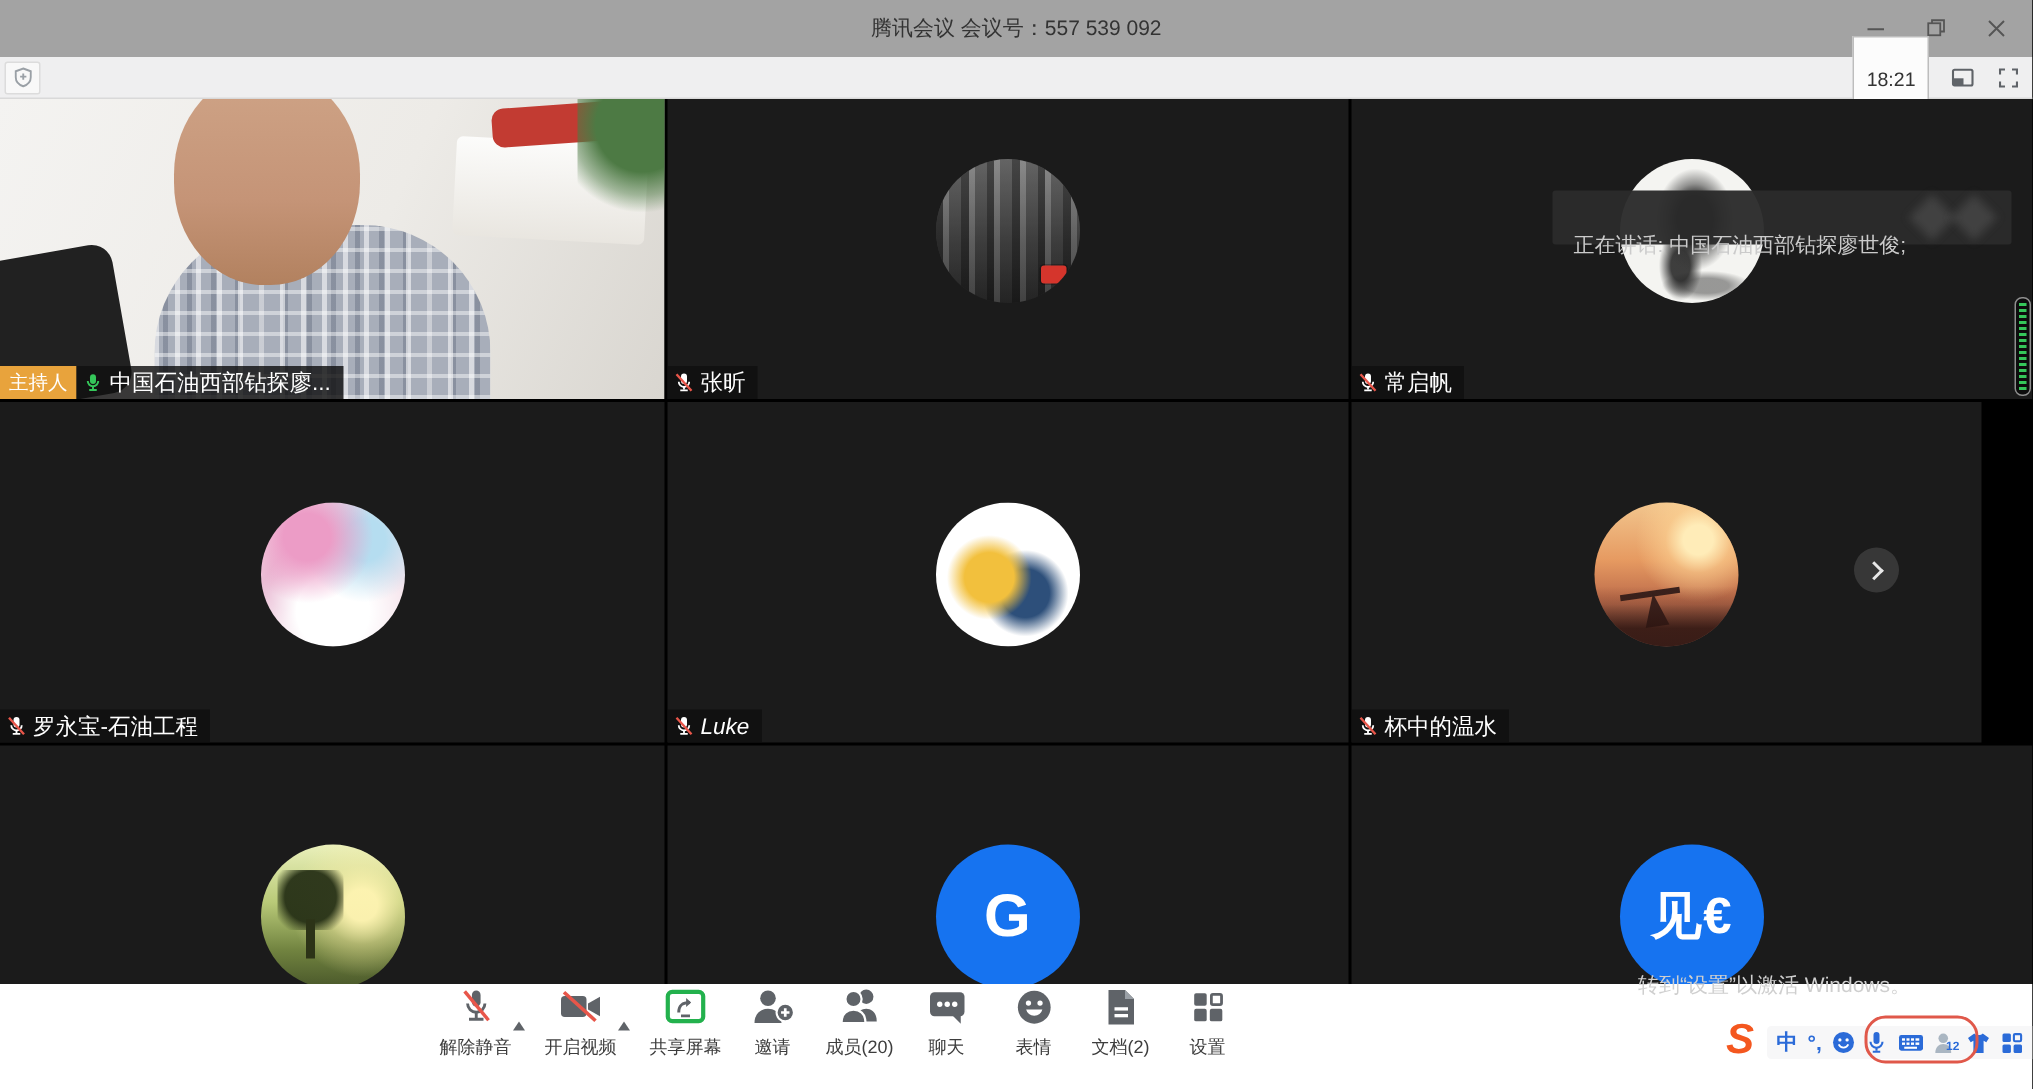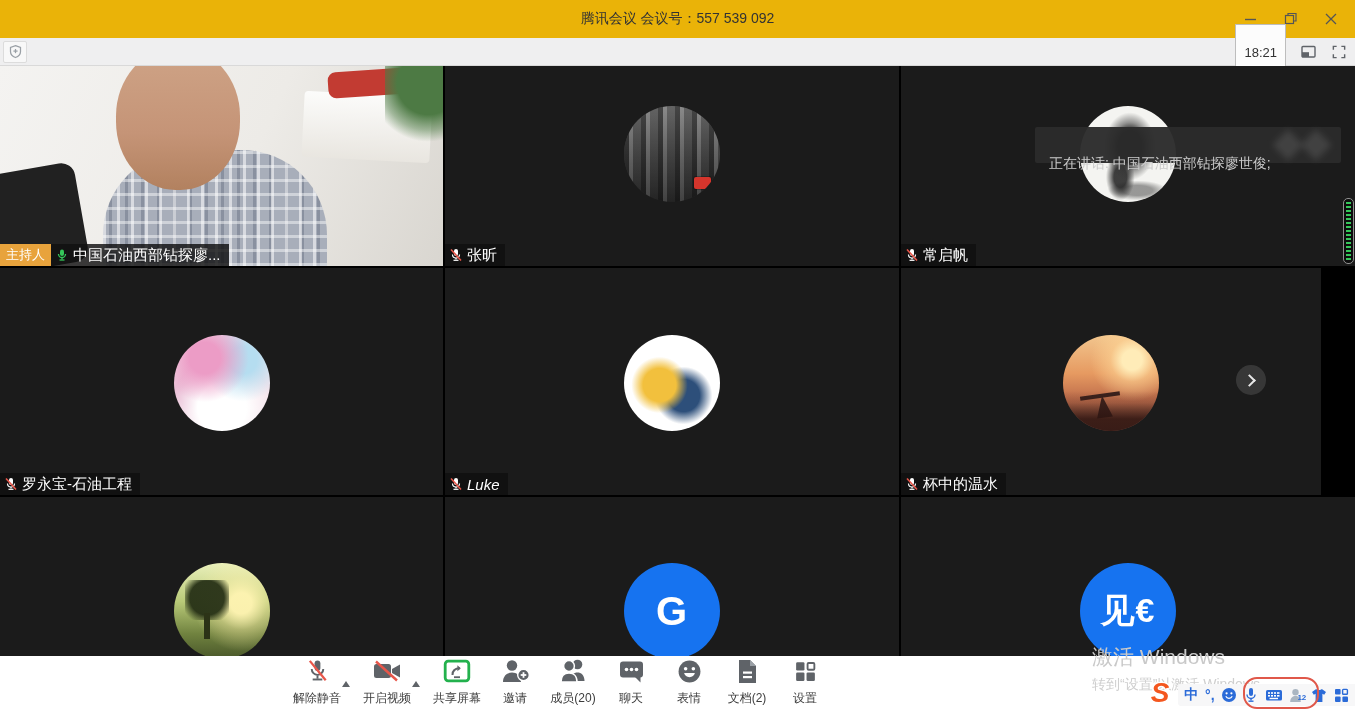--- a/index.html
+++ b/index.html
@@ -2,21 +2,21 @@
 <html><head>
 <meta charset="utf-8">
 <style>
   * { margin:0; padding:0; box-sizing:border-box; }
   html,body { width:1355px; height:726px; overflow:hidden; }
   body { font-family:"Liberation Sans","DejaVu Sans",sans-serif; background:#000; }
   .app { position:relative; width:1355px; height:726px; background:#000; }
 
   
   .titlebar { position:absolute; left:0; top:0; width:100%; height:38px;
-    background:#eab308; display:flex; align-items:center; justify-content:center; }
+    background:#a3a3a3; display:flex; align-items:center; justify-content:center; }
   .titlebar .title { font-size:14px; color:#333; }
   .win-controls { position:absolute; right:4px; top:0; height:38px; display:flex; }
   .wc { width:40px; height:38px; display:flex; align-items:center; justify-content:center; cursor:pointer; }
 
   
   .subbar { position:absolute; left:0; top:38px; width:100%; height:28px;
     background:#efeff0; border-bottom:1px solid #d9d9d9; display:flex; align-items:center; }
   .shield-btn { width:24px; height:22px; margin-left:3px; background:#f8f8f8;
     border:1px solid #dcdcdc; border-radius:2px; display:flex; align-items:center; justify-content:center; }
   .subbar-right { position:absolute; right:8px; top:0; height:28px; display:flex; align-items:center; gap:14px; }
@@ -467,21 +467,20 @@
             <rect x="13" y="13" width="8" height="8" rx="1.2" fill="#5f6368"></rect>
           </svg>
         </span>
         <span class="lab">设置</span>
       </div>
 
     </div>
   </div>
 
   <div class="watermark">
-    <div class="l1">激活 Windows</div>
     <div class="l2">转到“设置”以激活 Windows。</div>
   </div>
 
   <span class="sogou-s">S</span>
   <div class="ime-bar">
     <span class="ime-txt">中</span>
     <span class="ime-txt">°,</span>
     <span class="ime-ic">
       <svg width="16" height="16" viewBox="0 0 16 16">
           <circle cx="8" cy="8" r="7" fill="#2b6bd8"></circle>

